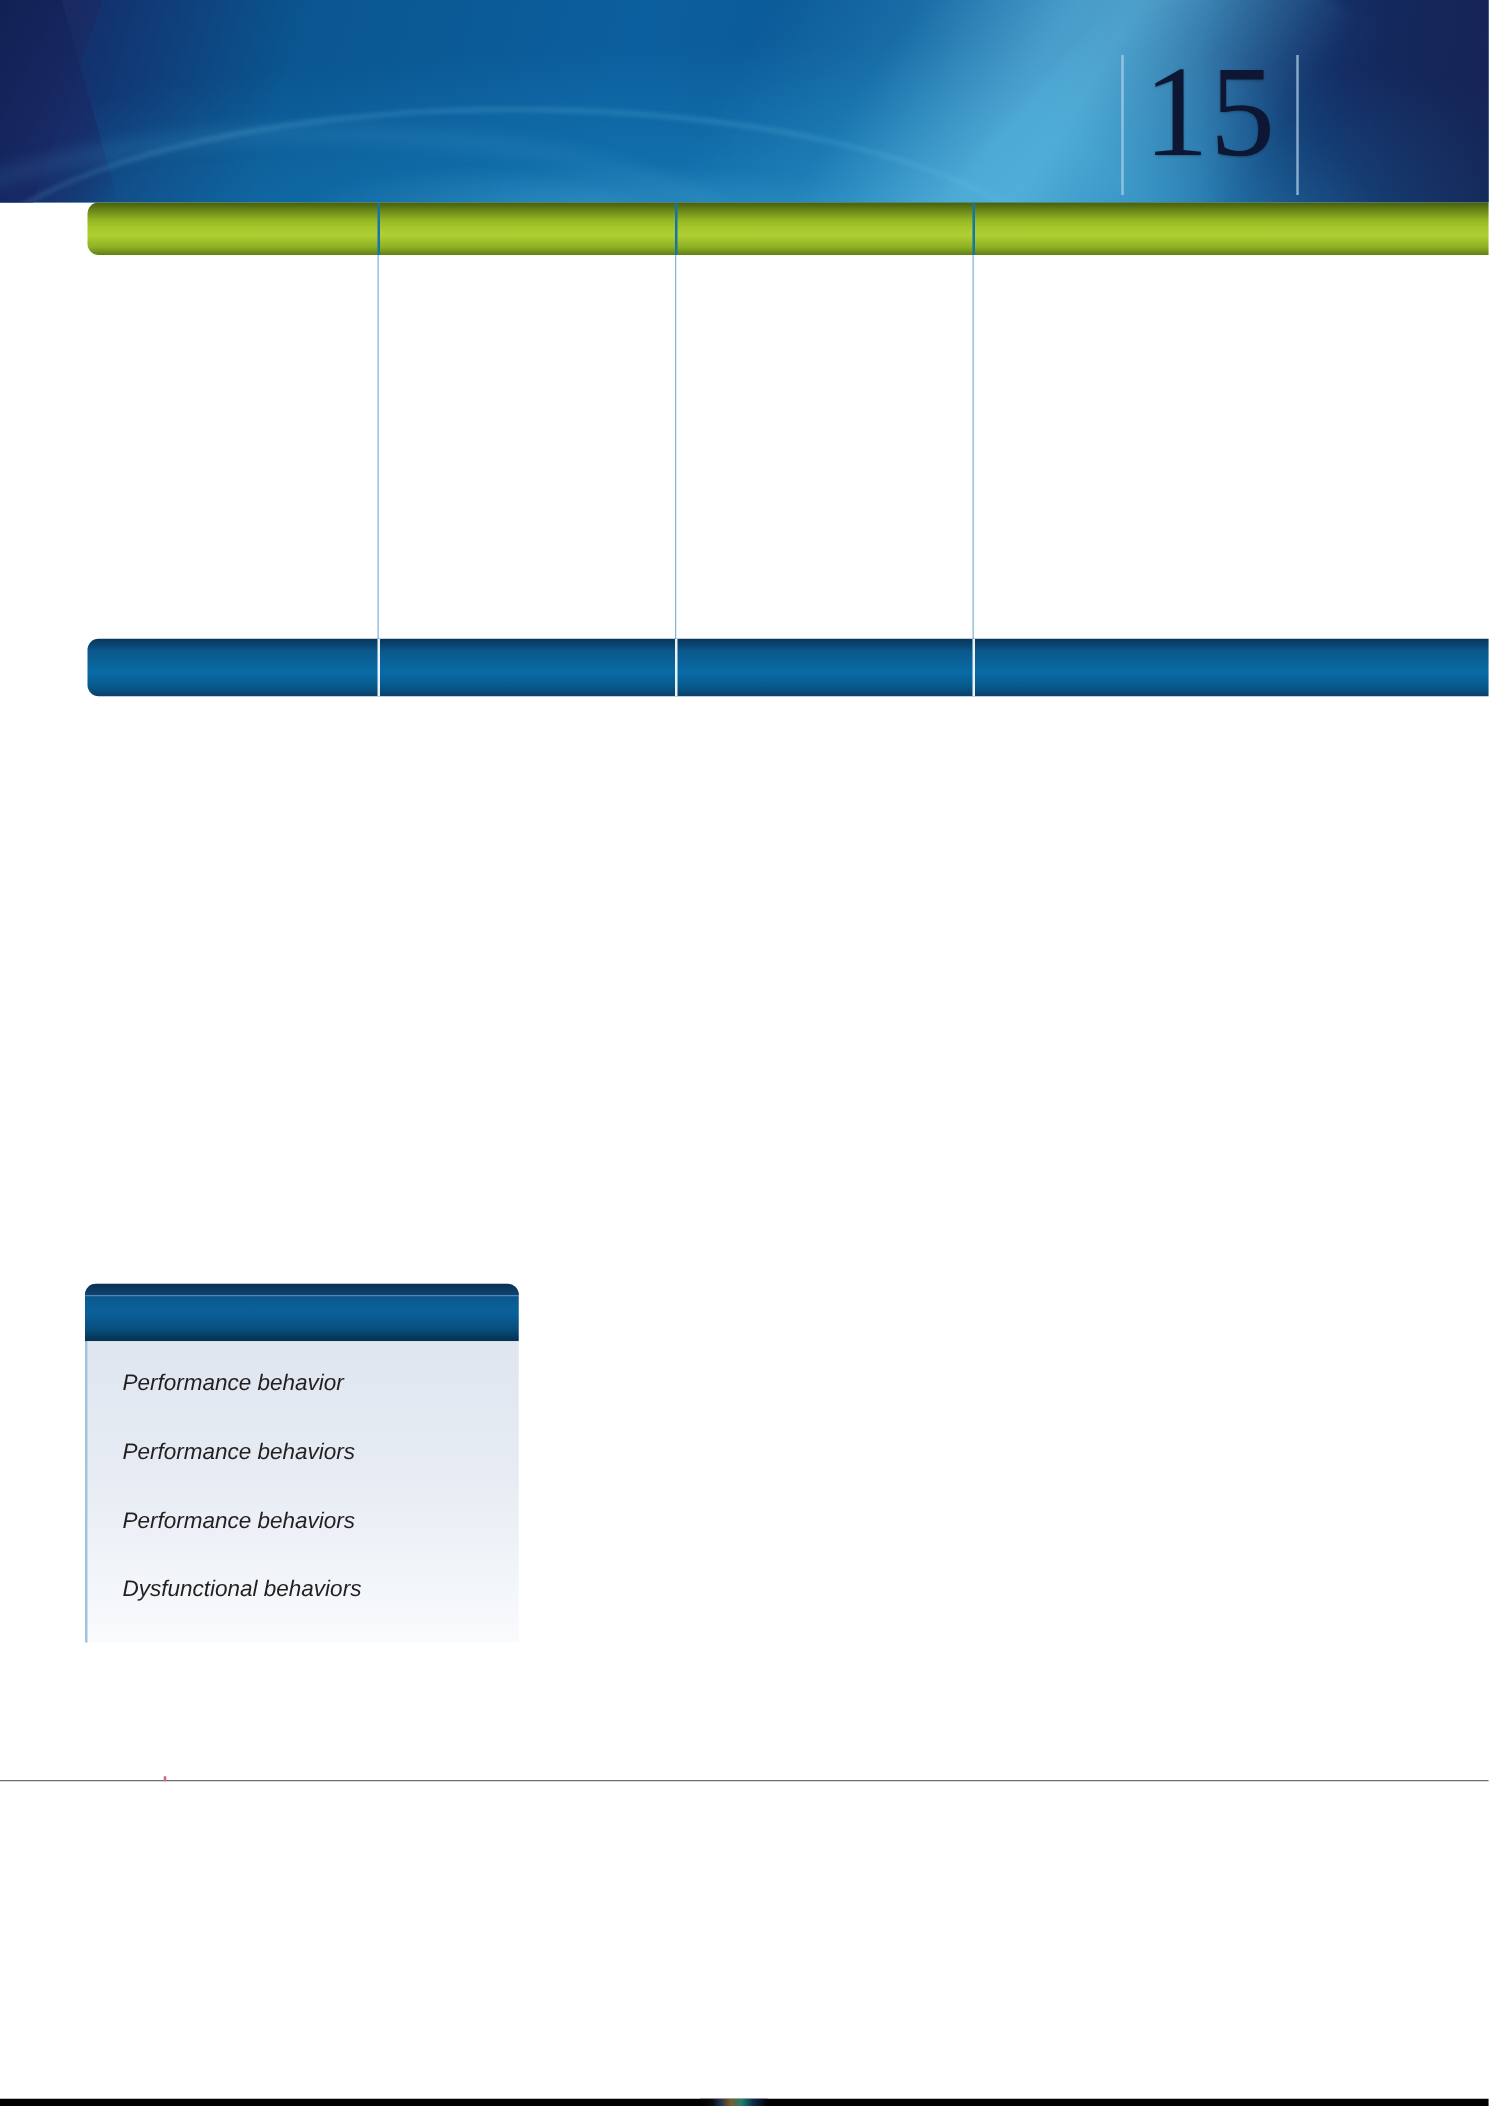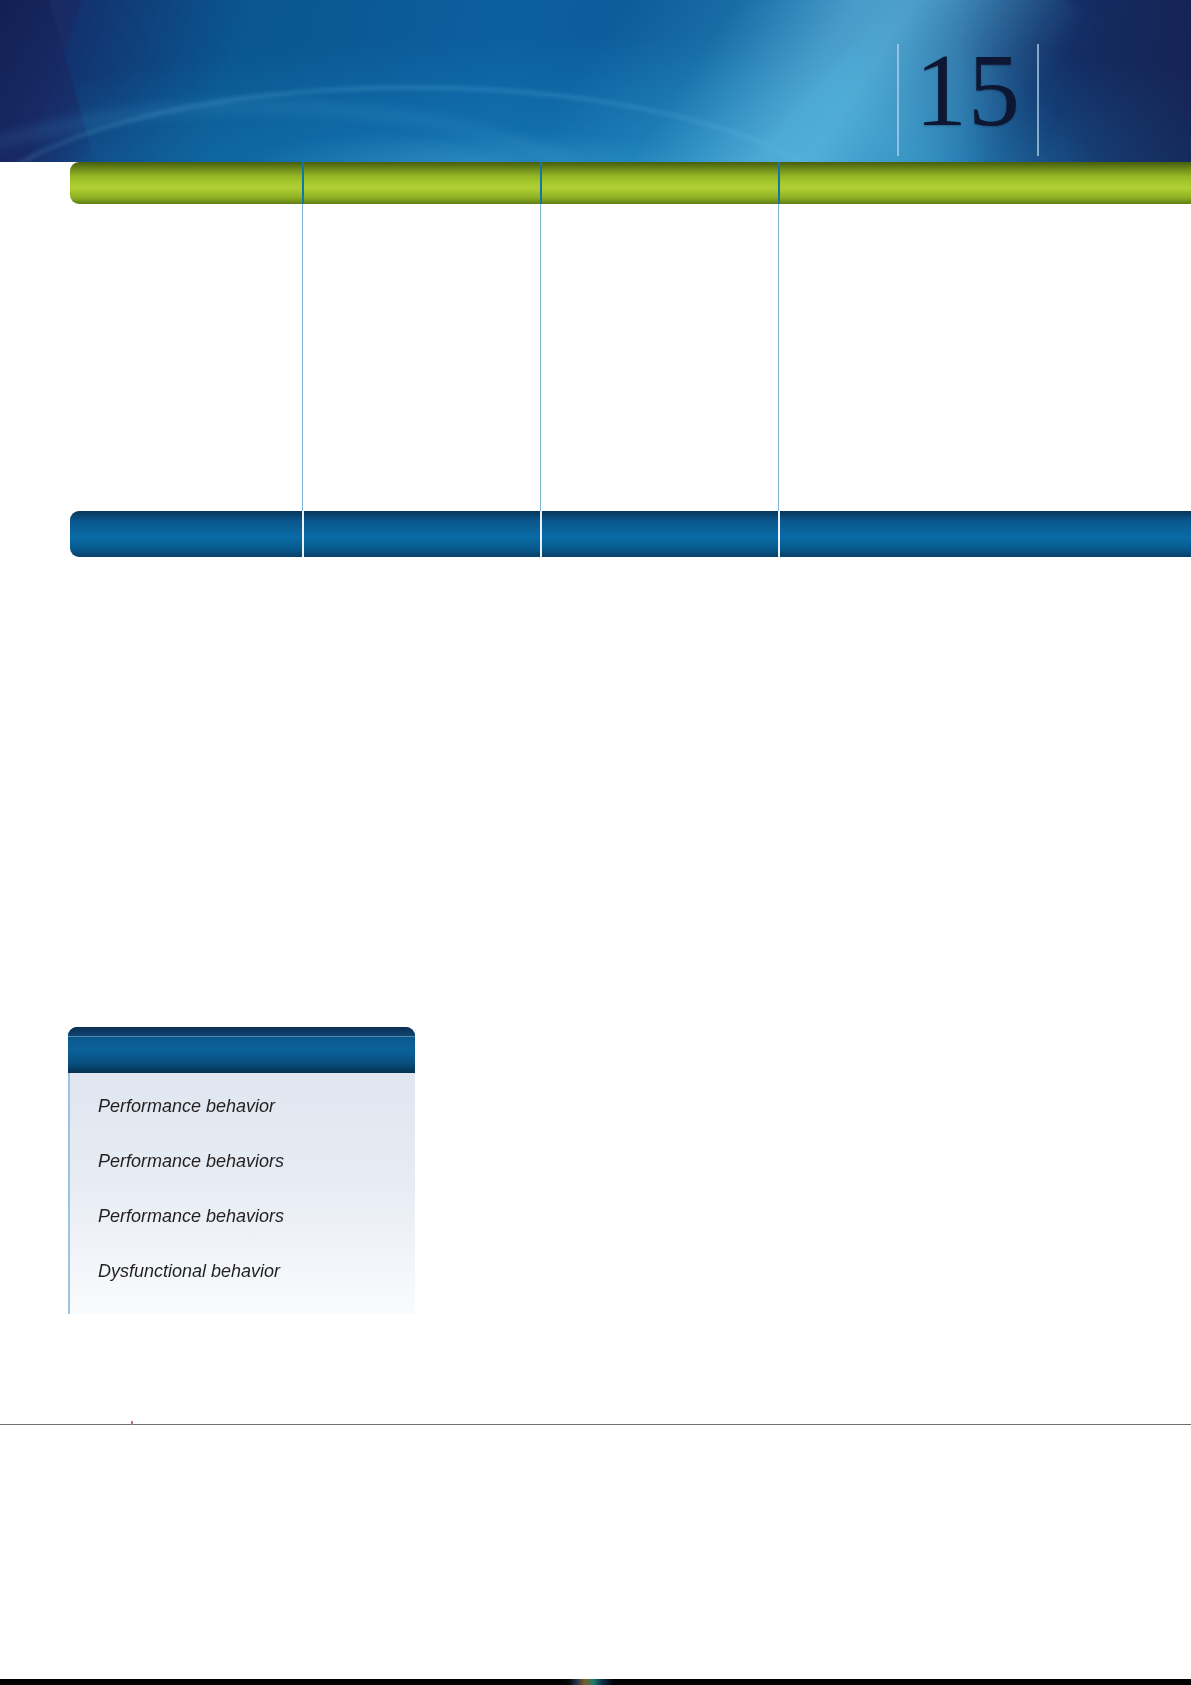--- a/index.html
+++ b/index.html
@@ -424,21 +424,21 @@
   <div class="callout">
     <div class="callout-head">
       <div class="toprail"></div>
       <div class="hi"></div>
       <div class="callout-head-title"></div>
     </div>
     <div class="callout-body">
       <div class="callout-item">Performance behavior</div>
       <div class="callout-item">Performance behaviors</div>
       <div class="callout-item">Performance behaviors</div>
-      <div class="callout-item">Dysfunctional behavior</div>
+      <div class="callout-item">Dysfunctional behaviors</div>
     </div>
   </div>
 
   <div class="footer-rule"></div>
   <div class="footer-tick"></div>
   <div class="scan-edge">
     <div class="scan-edge-chips"></div>
   </div>
 
 </div>

